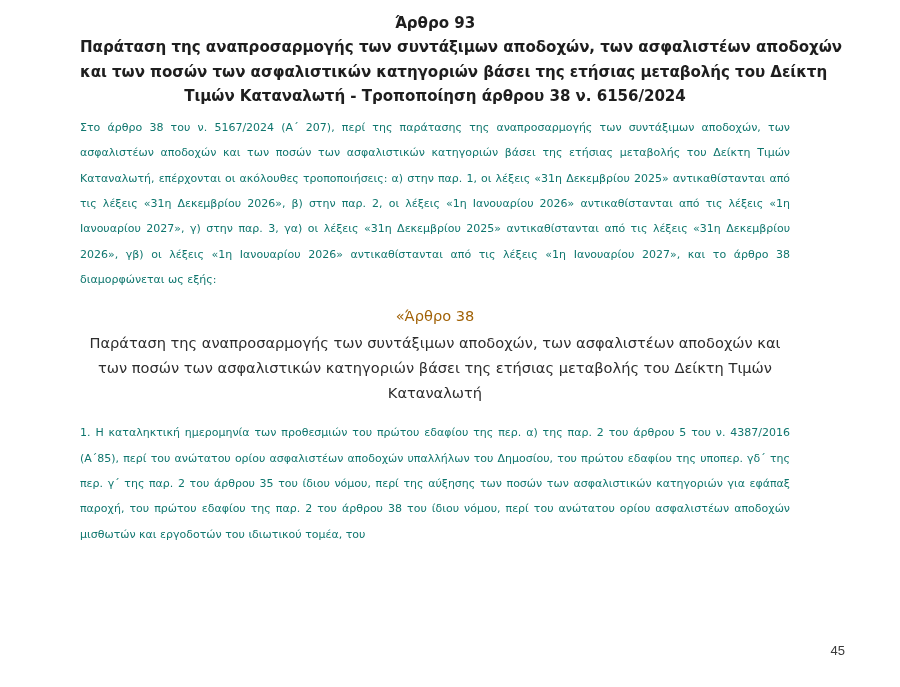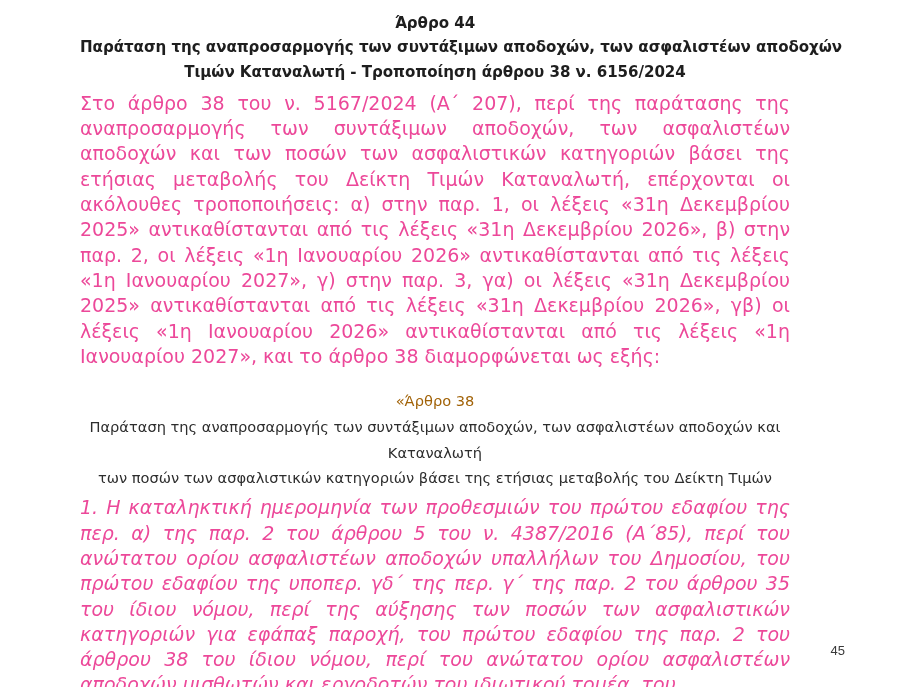--- a/index.html
+++ b/index.html
@@ -35,77 +35,77 @@
     letter-spacing: -0.05px;
   }
   .title-block .title-line {
     display: block;
     white-space: nowrap;
   }
   .body-para {
     margin-top: 7px;
     text-align: justify;
     text-align-last: left;
-    font-size: 19px;
+    font-size: 11px;
     line-height: 25.3px;
-    color: #ec4899;
+    color: #0f766e;
     hyphens: none;
   }
   .sub-heading {
     margin-top: 11px;
     text-align: center;
     font-size: 14.6px;
     line-height: 25.3px;
     color: #a16207;
   }
   .sub-title-block {
     margin-top: 1px;
     text-align: center;
     font-size: 14.6px;
     line-height: 25.3px;
     color: #2d2d2d;
   }
   .sub-title-block .sub-line {
     display: block;
   }
   .body-para.second {
-    margin-top: 5px;
-    font-style: italic;
+    margin-top: 15px;
   }
   .page-number {
     position: absolute;
     right: 55px;
     bottom: 28px;
     font-size: 13px;
     line-height: 16px;
     color: #3a3a3a;
     font-family: Liberation Sans, sans-serif;
   }
 </style>
 </head>
 <body>
 
 <div class="page">
 
   <div class="content">
 
     <div class="title-block">
-      <span class="title-line">Άρθρο 44</span>
+      <span class="title-line">Άρθρο 93</span>
       <span class="title-line">Παράταση της αναπροσαρμογής των συντάξιμων αποδοχών, των ασφαλιστέων αποδοχών</span>
+      <span class="title-line">και των ποσών των ασφαλιστικών κατηγοριών βάσει της ετήσιας μεταβολής του Δείκτη</span>
       <span class="title-line">Τιμών Καταναλωτή - Τροποποίηση άρθρου 38 ν. 6156/2024</span>
     </div>
 
     <p class="body-para">Στο άρθρο 38 του ν. 5167/2024 (Α΄ 207), περί της παράτασης της αναπροσαρμογής των συντάξιμων αποδοχών, των ασφαλιστέων αποδοχών και των ποσών των ασφαλιστικών κατηγοριών βάσει της ετήσιας μεταβολής του Δείκτη Τιμών Καταναλωτή, επέρχονται οι ακόλουθες τροποποιήσεις: α) στην παρ. 1, οι λέξεις «31η Δεκεμβρίου 2025» αντικαθίστανται από τις λέξεις «31η Δεκεμβρίου 2026», β) στην παρ. 2, οι λέξεις «1η Ιανουαρίου 2026» αντικαθίστανται από τις λέξεις «1η Ιανουαρίου 2027», γ) στην παρ. 3, γα) οι λέξεις «31η Δεκεμβρίου 2025» αντικαθίστανται από τις λέξεις «31η Δεκεμβρίου 2026», γβ) οι λέξεις «1η Ιανουαρίου 2026» αντικαθίστανται από τις λέξεις «1η Ιανουαρίου 2027», και το άρθρο 38 διαμορφώνεται ως εξής:</p>
 
     <div class="sub-heading">«Άρθρο 38</div>
 
     <div class="sub-title-block">
       <span class="sub-line">Παράταση της αναπροσαρμογής των συντάξιμων αποδοχών, των ασφαλιστέων αποδοχών και</span>
+      <span class="sub-line">των ποσών των ασφαλιστικών κατηγοριών βάσει της ετήσιας μεταβολής του Δείκτη Τιμών</span>
       <span class="sub-line">Καταναλωτή</span>
-      <span class="sub-line">των ποσών των ασφαλιστικών κατηγοριών βάσει της ετήσιας μεταβολής του Δείκτη Τιμών</span>
     </div>
 
     <p class="body-para second">1. Η καταληκτική ημερομηνία των προθεσμιών του πρώτου εδαφίου της περ. α) της παρ. 2 του άρθρου 5 του ν. 4387/2016 (Α΄85), περί του ανώτατου ορίου ασφαλιστέων αποδοχών υπαλλήλων του Δημοσίου, του πρώτου εδαφίου της υποπερ. γδ΄ της περ. γ΄ της παρ. 2 του άρθρου 35 του ίδιου νόμου, περί της αύξησης των ποσών των ασφαλιστικών κατηγοριών για εφάπαξ παροχή, του πρώτου εδαφίου της παρ. 2 του άρθρου 38 του ίδιου νόμου, περί του ανώτατου ορίου ασφαλιστέων αποδοχών μισθωτών και εργοδοτών του ιδιωτικού τομέα, του</p>
 
   </div>
 
   <div class="page-number">45</div>
 
 </div>
 

